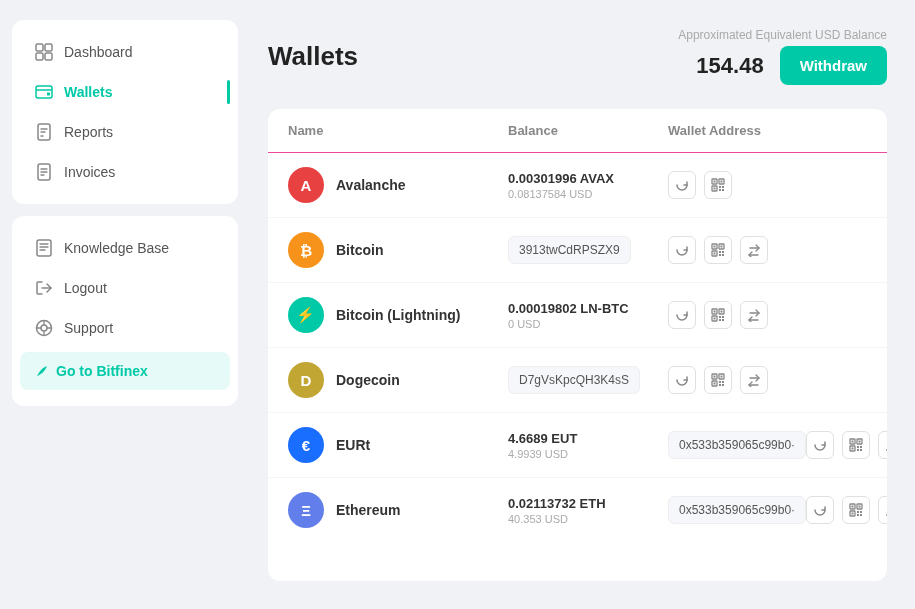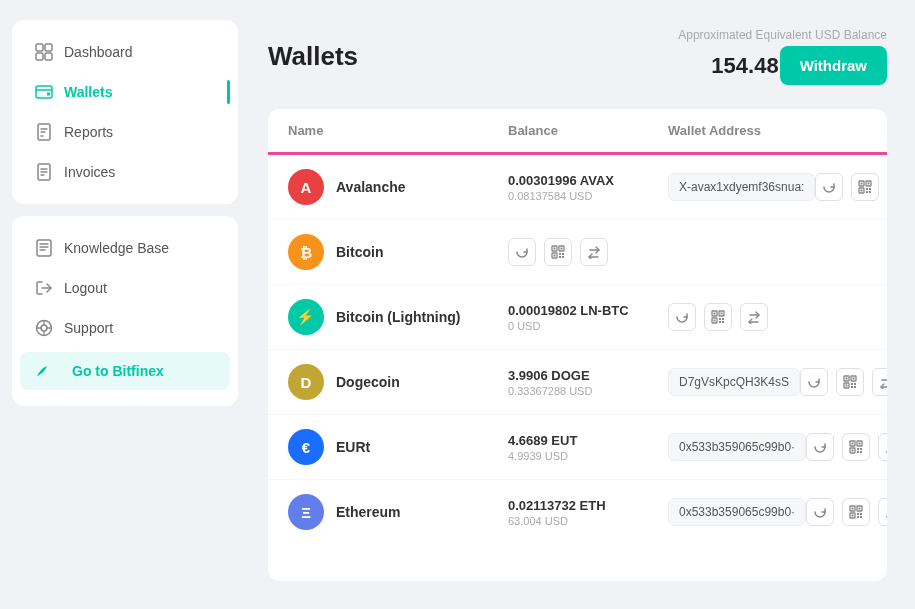--- a/index.html
+++ b/index.html
@@ -61,21 +61,21 @@
       width: 20px;
       height: 20px;
       display: flex;
       align-items: center;
       justify-content: center;
     }
 
     .go-bitfinex-btn {
       display: flex;
       align-items: center;
-      gap: 22px;
+      gap: 6px;
       padding: 11px 14px;
       border-radius: 8px;
       background: #e6faf7;
       color: #00c9a7;
       font-size: 14px;
       font-weight: 600;
       cursor: pointer;
       margin: 4px 0;
     }
 
@@ -109,21 +109,21 @@
     }
 
     .approx-label {
       font-size: 12px;
       color: #aaa;
     }
 
     .balance-row {
       display: flex;
       align-items: center;
-      gap: 1px;
+      gap: 16px;
     }
 
     .balance-value {
       font-size: 22px;
       font-weight: 700;
       color: #222;
     }
 
     .withdraw-btn {
       background: #00c9a7;
@@ -142,21 +142,21 @@
       border-radius: 12px;
       overflow: hidden;
       flex: 1;
       overflow-y: auto;
     }
 
     .table-header {
       display: grid;
       grid-template-columns: 220px 160px 1fr 100px;
       padding: 14px 20px;
-      border-bottom: 3px solid #ec4899;
+      border-bottom: 1px solid #ec4899;
     }
 
     .table-header-cell {
       font-size: 13px;
       font-weight: 600;
       color: #888;
     }
 
     .table-row {
       display: grid;
@@ -367,23 +367,20 @@
     <div id="table-body">
         <div class="table-row">
       <div class="coin-cell">
         <div class="coin-icon" style="background:#E84142">A</div>
         <span class="coin-name">Avalanche</span>
       </div>
       <div class="balance-cell">
         <span class="balance-main">0.00301996 AVAX</span>
         <span class="balance-usd">0.08137584 USD</span>
       </div>
-      <div class="address-cell">
-        <div class="address-box">X-avax1xdyemf36snua:</div>
-      </div>
       <div class="action-icons">
         <div class="action-icon" title="Refresh">
           <svg width="14" height="14" viewBox="0 0 14 14" fill="none">
             <path d="M12 7A5 5 0 112 7" stroke="#888" stroke-width="1.5" stroke-linecap="round"></path>
             <path d="M12 4v3h-3" stroke="#888" stroke-width="1.5" stroke-linecap="round" stroke-linejoin="round"></path>
           </svg>
         </div>
         <div class="action-icon" title="QR Code">
           <svg width="14" height="14" viewBox="0 0 14 14" fill="none">
             <rect x="1" y="1" width="5" height="5" rx="0.5" stroke="#888" stroke-width="1.3"></rect>
@@ -399,20 +396,23 @@
           </svg>
         </div>
 
       </div>
     </div>
         <div class="table-row">
       <div class="coin-cell">
         <div class="coin-icon" style="background:#F7931A">₿</div>
         <span class="coin-name">Bitcoin</span>
       </div>
+      <div class="address-cell">
+        <div class="address-box">3913twCdRPSZX9</div>
+      </div>
       <div class="action-icons">
         <div class="action-icon" title="Refresh">
           <svg width="14" height="14" viewBox="0 0 14 14" fill="none">
             <path d="M12 7A5 5 0 112 7" stroke="#888" stroke-width="1.5" stroke-linecap="round"></path>
             <path d="M12 4v3h-3" stroke="#888" stroke-width="1.5" stroke-linecap="round" stroke-linejoin="round"></path>
           </svg>
         </div>
         <div class="action-icon" title="QR Code">
           <svg width="14" height="14" viewBox="0 0 14 14" fill="none">
             <rect x="1" y="1" width="5" height="5" rx="0.5" stroke="#888" stroke-width="1.3"></rect>
@@ -475,24 +475,20 @@
             <path d="M2 12h9" stroke="#888" stroke-width="1.3" stroke-linecap="round"></path>
           </svg>
         </div>
       </div>
     </div>
         <div class="table-row">
       <div class="coin-cell">
         <div class="coin-icon" style="background:#C2A633">D</div>
         <span class="coin-name">Dogecoin</span>
       </div>
-      <div class="balance-cell">
-        <span class="balance-main">3.9906 DOGE</span>
-        <span class="balance-usd">0.33367288 USD</span>
-      </div>
       <div class="address-cell">
         <div class="address-box">D7gVsKpcQH3K4sS</div>
       </div>
       <div class="action-icons">
         <div class="action-icon" title="Refresh">
           <svg width="14" height="14" viewBox="0 0 14 14" fill="none">
             <path d="M12 7A5 5 0 112 7" stroke="#888" stroke-width="1.5" stroke-linecap="round"></path>
             <path d="M12 4v3h-3" stroke="#888" stroke-width="1.5" stroke-linecap="round" stroke-linejoin="round"></path>
           </svg>
         </div>
@@ -563,21 +559,21 @@
         </div>
       </div>
     </div>
         <div class="table-row">
       <div class="coin-cell">
         <div class="coin-icon" style="background:#627EEA">Ξ</div>
         <span class="coin-name">Ethereum</span>
       </div>
       <div class="balance-cell">
         <span class="balance-main">0.02113732 ETH</span>
-        <span class="balance-usd">63.004 USD</span>
+        <span class="balance-usd">40.353 USD</span>
       </div>
       <div class="address-cell">
         <div class="address-box">0x533b359065c99b0·</div>
       </div>
       <div class="action-icons">
         <div class="action-icon" title="Refresh">
           <svg width="14" height="14" viewBox="0 0 14 14" fill="none">
             <path d="M12 7A5 5 0 112 7" stroke="#888" stroke-width="1.5" stroke-linecap="round"></path>
             <path d="M12 4v3h-3" stroke="#888" stroke-width="1.5" stroke-linecap="round" stroke-linejoin="round"></path>
           </svg>

